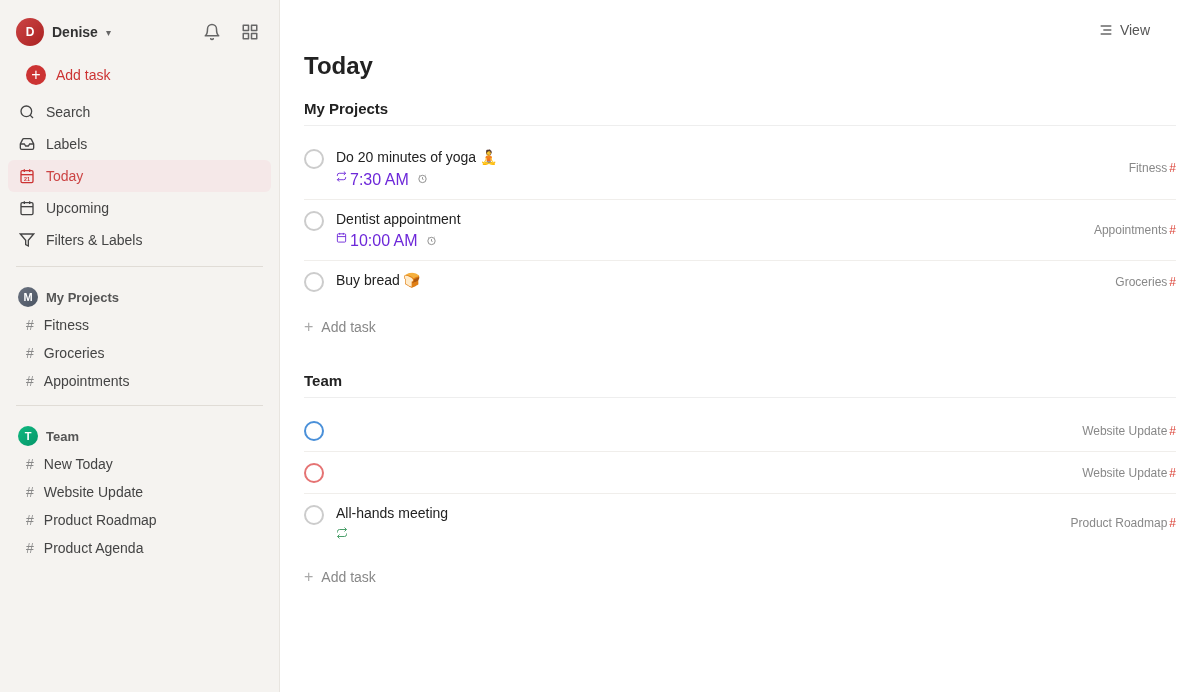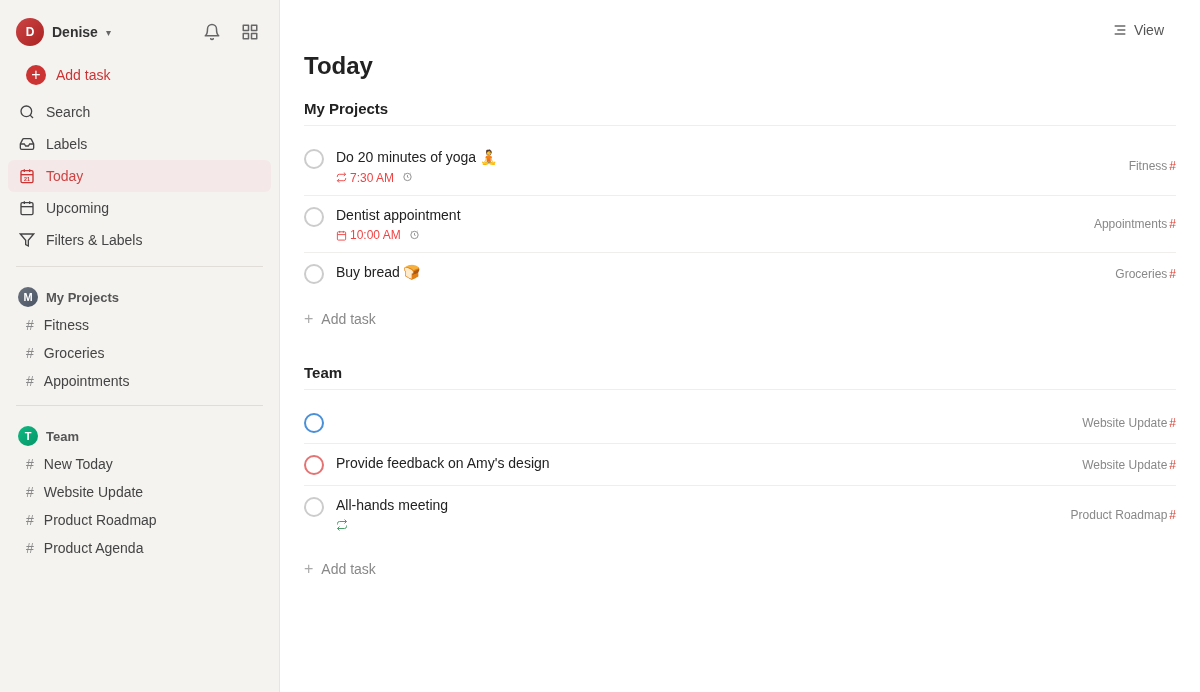--- a/index.html
+++ b/index.html
@@ -29,38 +29,38 @@
     .section-header { padding: 10px 18px 4px; font-size: 13px; font-weight: 600; color: #555; display: flex; align-items: center; gap: 8px; }
     .section-avatar { width: 20px; height: 20px; border-radius: 4px; display: flex; align-items: center; justify-content: center; font-size: 11px; }
     .my-projects-avatar { background: linear-gradient(135deg, #6b7280, #4b5563); color: white; border-radius: 50%; }
     .team-avatar { background: linear-gradient(135deg, #10b981, #059669); color: white; border-radius: 50%; }
 
     .project-item { display: flex; align-items: center; gap: 10px; padding: 6px 10px 6px 18px; cursor: pointer; color: #444; font-size: 14px; border-radius: 6px; margin: 0 8px; }
     .hash-icon { color: #888; font-size: 14px; }
 
     
     .main { flex: 1; background: #fff; overflow-y: auto; display: flex; flex-direction: column; }
-    .main-header { display: flex; align-items: flex-end; justify-content: flex-end; padding: 16px 24px 8px; }
+    .main-header { display: flex; align-items: flex-end; justify-content: flex-end; padding: 16px 38px 8px; }
     .view-btn { display: flex; align-items: center; gap: 6px; padding: 6px 12px; border: none; background: none; cursor: pointer; color: #555; font-size: 14px; border-radius: 6px; }
 
     .content { padding: 0 24px 24px; }
     .page-title { font-size: 24px; font-weight: 700; color: #222; margin-bottom: 20px; }
 
     .section-title { font-size: 15px; font-weight: 600; color: #222; margin-bottom: 12px; padding-bottom: 8px; border-bottom: 1px solid #eee; }
 
     .task-list { margin-bottom: 8px; }
     .task-row { display: flex; align-items: flex-start; padding: 10px 0; border-bottom: 1px solid #f0eeeb; position: relative; }
     .task-row:last-child { border-bottom: none; }
     .task-check { width: 20px; height: 20px; border: 2px solid #ccc; border-radius: 50%; flex-shrink: 0; margin-right: 12px; margin-top: 1px; cursor: pointer; display: flex; align-items: center; justify-content: center; }
     .task-check.blue { border-color: #4a90d9; border-width: 2px; }
     .task-check.pink { border-color: #e57373; border-width: 2px; }
     .task-body { flex: 1; }
     .task-name { font-size: 14px; color: #222; line-height: 1.4; }
     .task-meta { display: flex; align-items: center; gap: 8px; margin-top: 3px; }
-    .task-time { display: flex; align-items: center; gap: 3px; font-size: 12px; color: #ef4444; }
+    .task-time { display: flex; align-items: flex-start; gap: 3px; font-size: 16px; color: #6d28d9; }
     .task-alarm { font-size: 11px; color: #888; }
     .task-calendar { display: flex; align-items: center; gap: 3px; font-size: 12px; color: #4a9f6a; }
     .task-tag { position: absolute; right: 0; top: 50%; transform: translateY(-50%); display: flex; align-items: center; gap: 2px; font-size: 12px; color: #888; }
     .tag-hash { color: #db4035; font-size: 12px; }
 
     .add-task-inline { display: flex; align-items: center; gap: 8px; padding: 8px 0; color: #888; font-size: 14px; cursor: pointer; }
     .add-inline-icon { font-size: 16px; color: #aaa; }
 
     .team-section { margin-top: 28px; }
 
@@ -305,23 +305,20 @@
         <div class="task-row">
           <div class="task-check blue"></div>
           <div class="task-tag">
             <span>Website Update</span>
             <span class="tag-hash">#</span>
           </div>
         </div>
 
         <div class="task-row">
           <div class="task-check pink"></div>
-          <div class="task-body">
-            <div class="task-name">Provide feedback on Amy's design</div>
-          </div>
           <div class="task-tag">
             <span>Website Update</span>
             <span class="tag-hash">#</span>
           </div>
         </div>
 
         <div class="task-row">
           <div class="task-check"></div>
           <div class="task-body">
             <div class="task-name">All-hands meeting</div>

